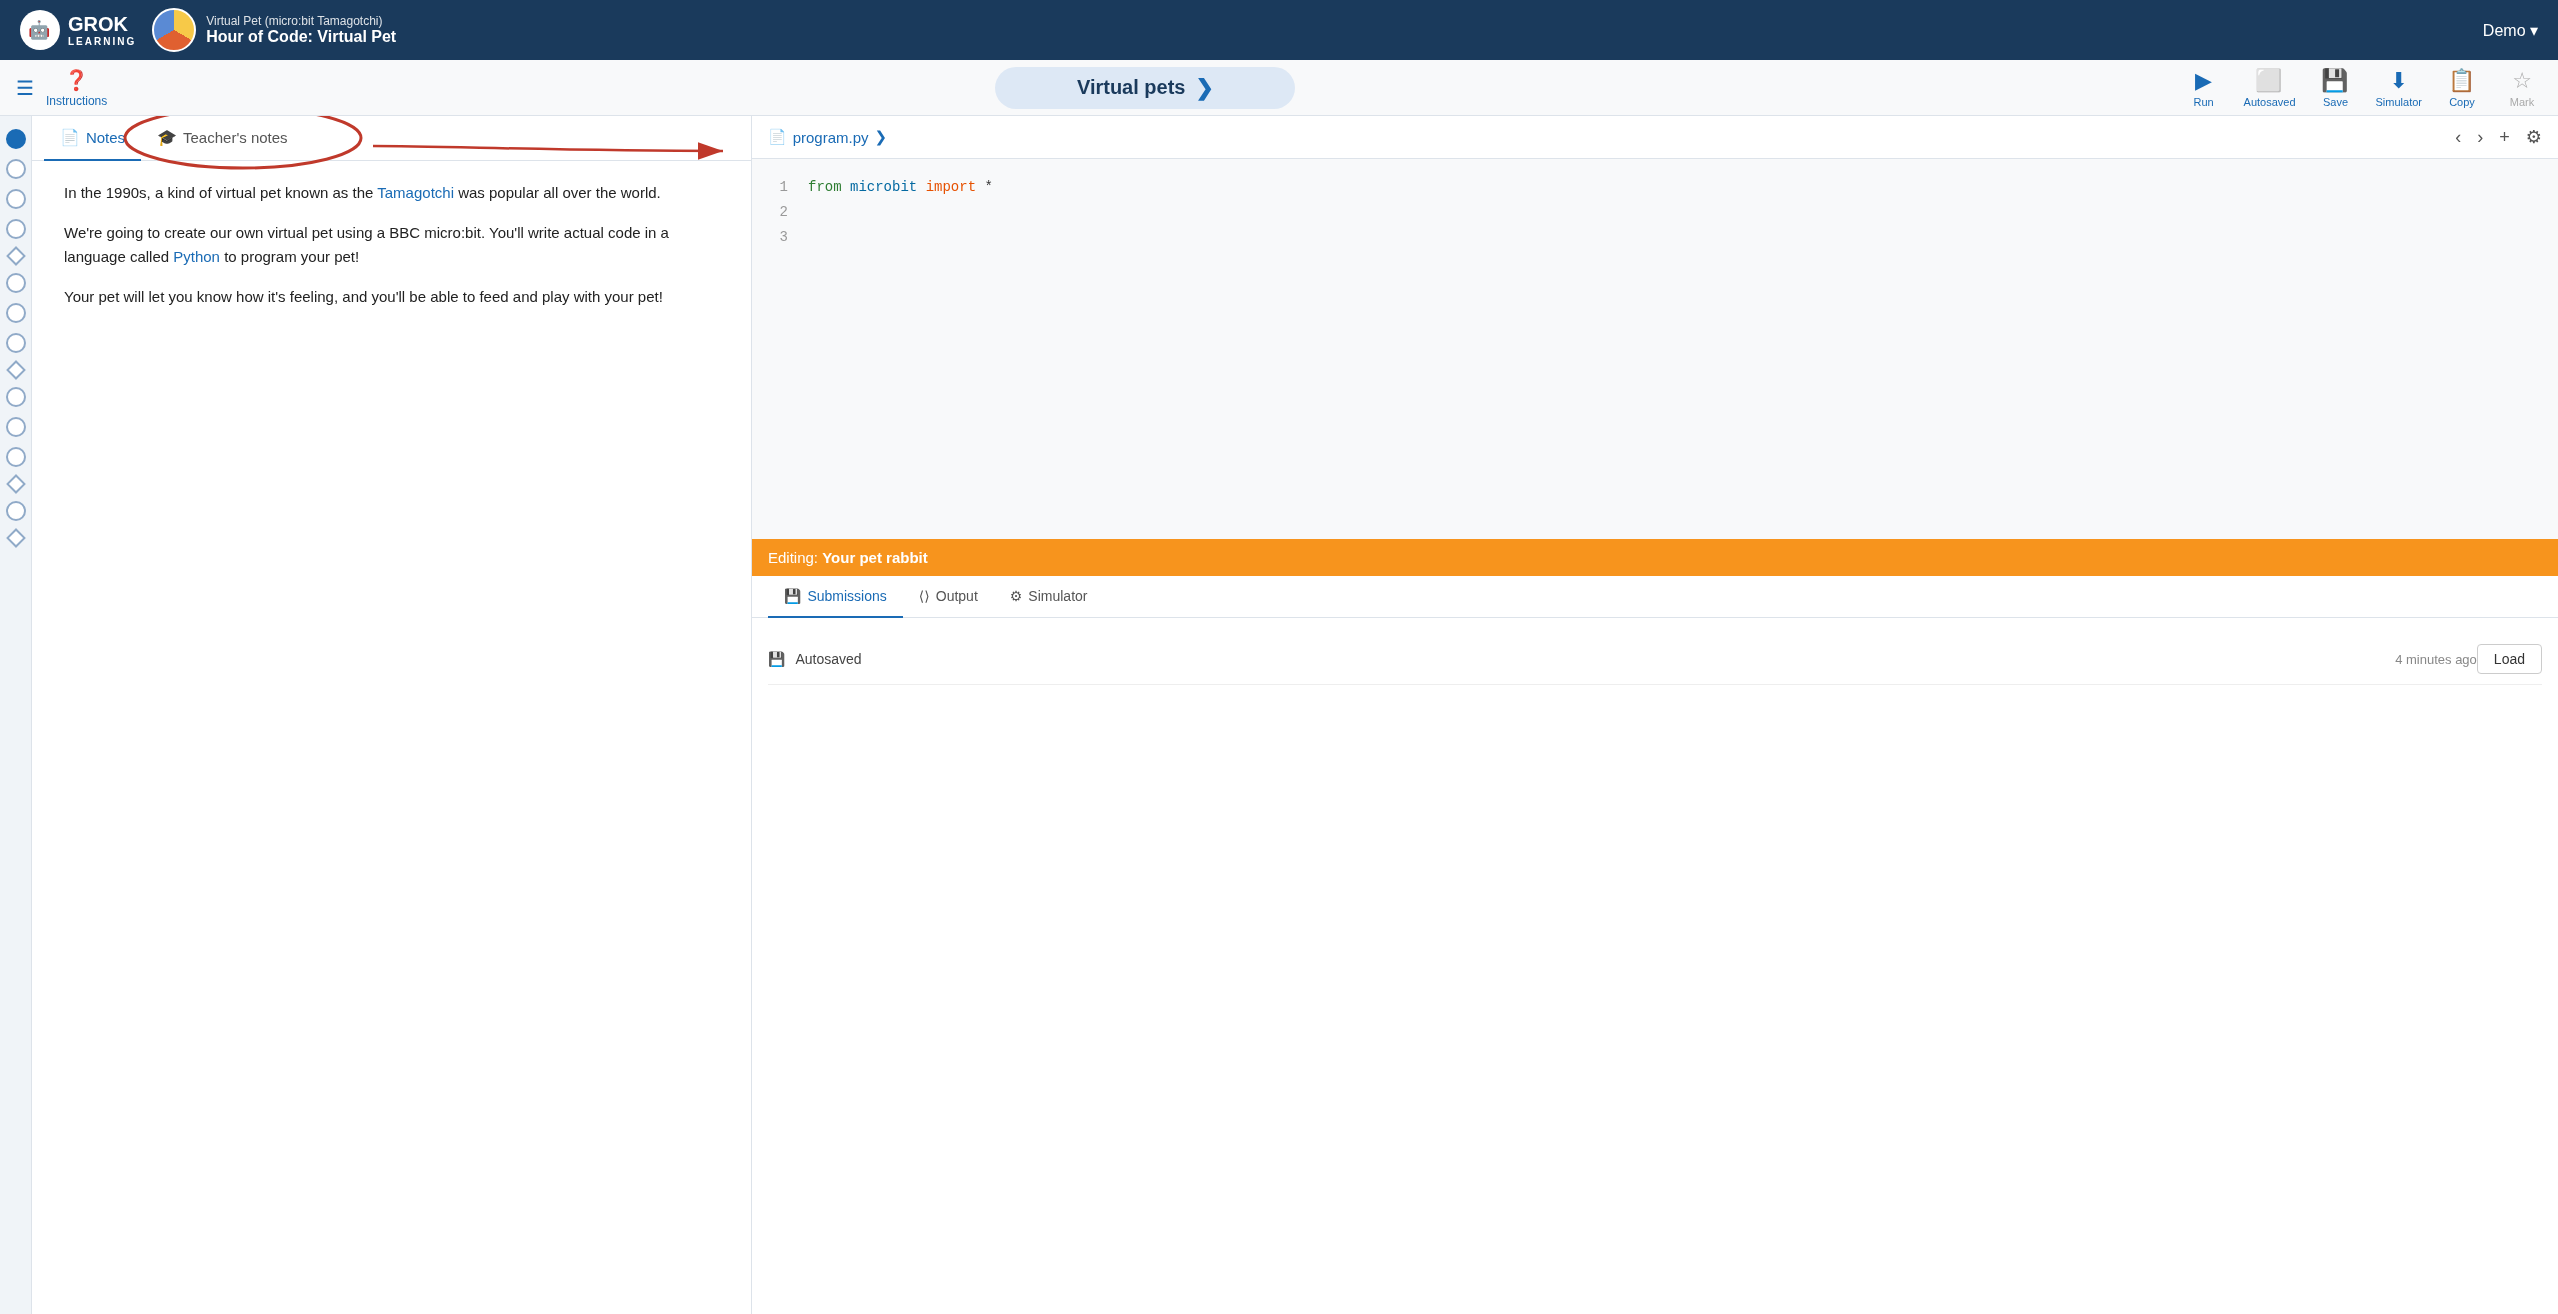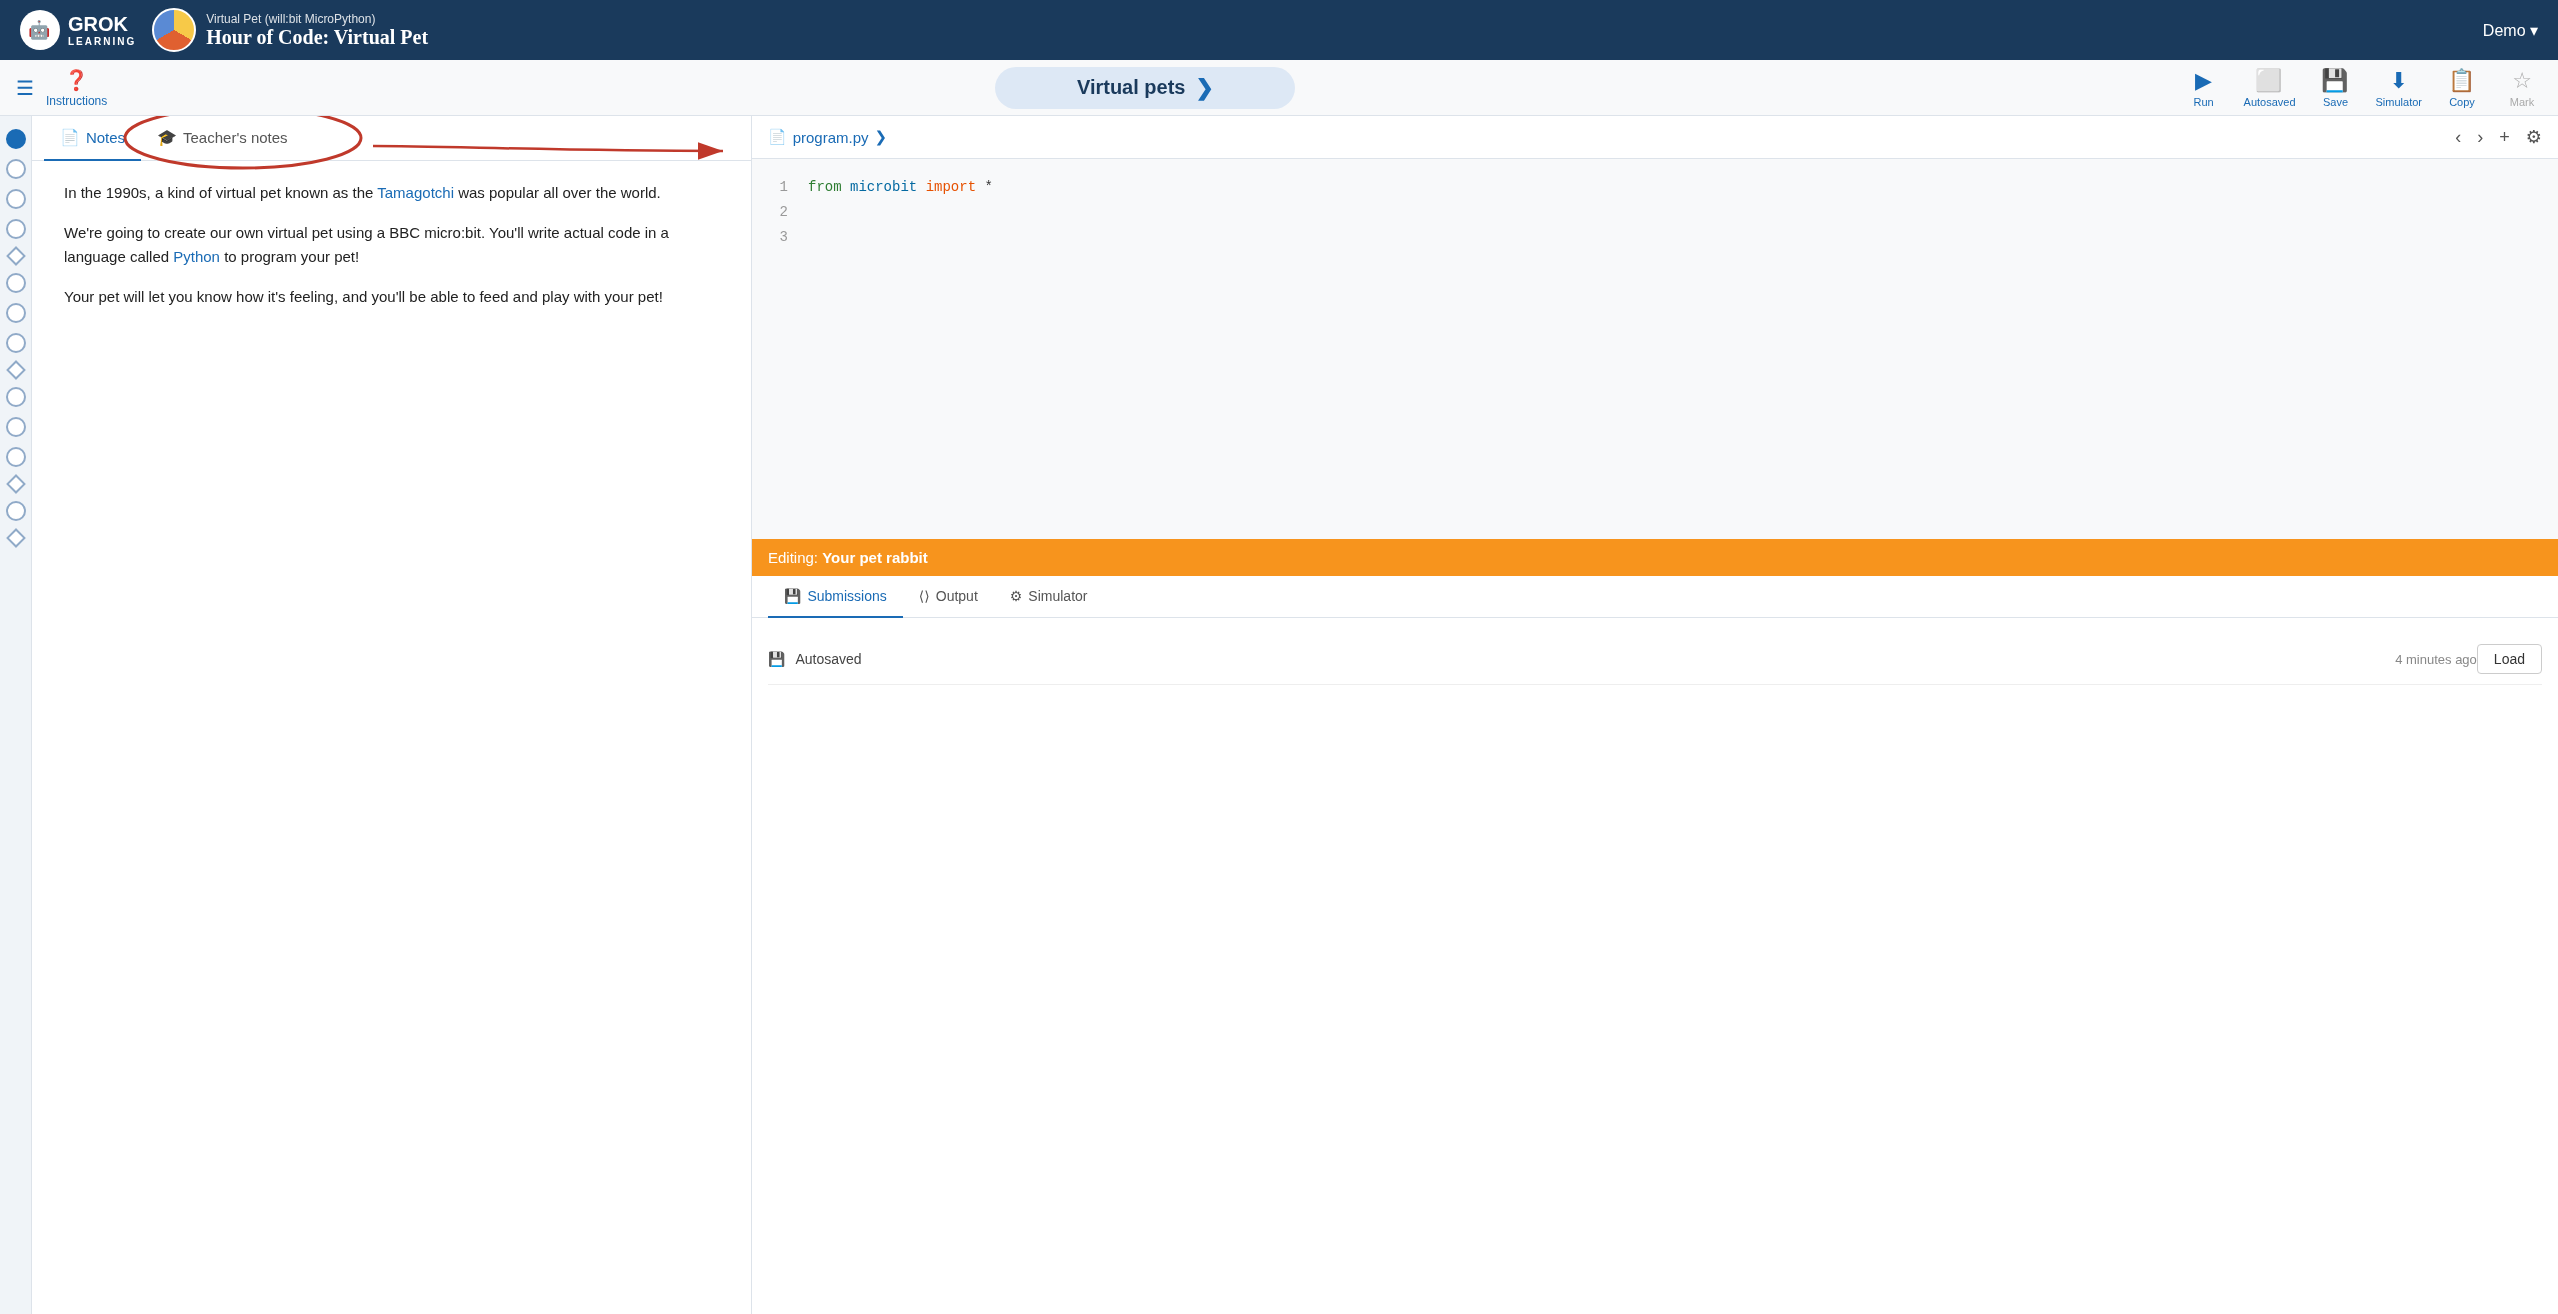--- a/index.html
+++ b/index.html
@@ -16,21 +16,21 @@
       justify-content: space-between;
     }
     .header-left { display: flex; align-items: center; gap: 16px; }
     .logo-area { display: flex; align-items: center; gap: 8px; }
     .logo-icon { width: 40px; height: 40px; background: white; border-radius: 50%; display: flex; align-items: center; justify-content: center; color: #1a3a5c; font-weight: bold; font-size: 18px; }
     .logo-text { font-size: 11px; font-weight: bold; line-height: 1.2; }
     .course-badge { display: flex; align-items: center; gap: 10px; }
     .badge-circle { width: 44px; height: 44px; border-radius: 50%; background: conic-gradient(#f7c948 0deg 120deg, #e06030 120deg 240deg, #5a8ad4 240deg 360deg); border: 2px solid #fff; }
     .course-info { color: white; }
     .course-subtitle { font-size: 12px; opacity: 0.85; }
-    .course-title { font-size: 20px; font-weight: bold; font-family: Liberation Serif, serif; }
+    .course-title { font-size: 16px; font-weight: bold; }
     .demo-btn { color: white; font-size: 16px; cursor: pointer; }
 
     
     .toolbar {
       background: #f8f9fa;
       border-bottom: 1px solid #dde3ea;
       display: flex;
       align-items: center;
       padding: 0 16px;
       height: 56px;
@@ -164,21 +164,21 @@
     <div class="logo-area">
       <div class="logo-icon">🤖</div>
       <div class="logo-text">
         <div style="font-size:20px;font-weight:900;">GROK</div>
         <div style="font-size:10px;letter-spacing:2px;">LEARNING</div>
       </div>
     </div>
     <div class="course-badge">
       <div class="badge-circle"></div>
       <div class="course-info">
-        <div class="course-subtitle">Virtual Pet (will:bit MicroPython)</div>
+        <div class="course-subtitle">Virtual Pet (micro:bit Tamagotchi)</div>
         <div class="course-title">Hour of Code: Virtual Pet</div>
       </div>
     </div>
   </div>
   <div class="demo-btn">Demo ▾</div>
 </div>
 
 <div class="toolbar">
   <div class="toolbar-left">
     <div class="hamburger-btn">☰</div>

